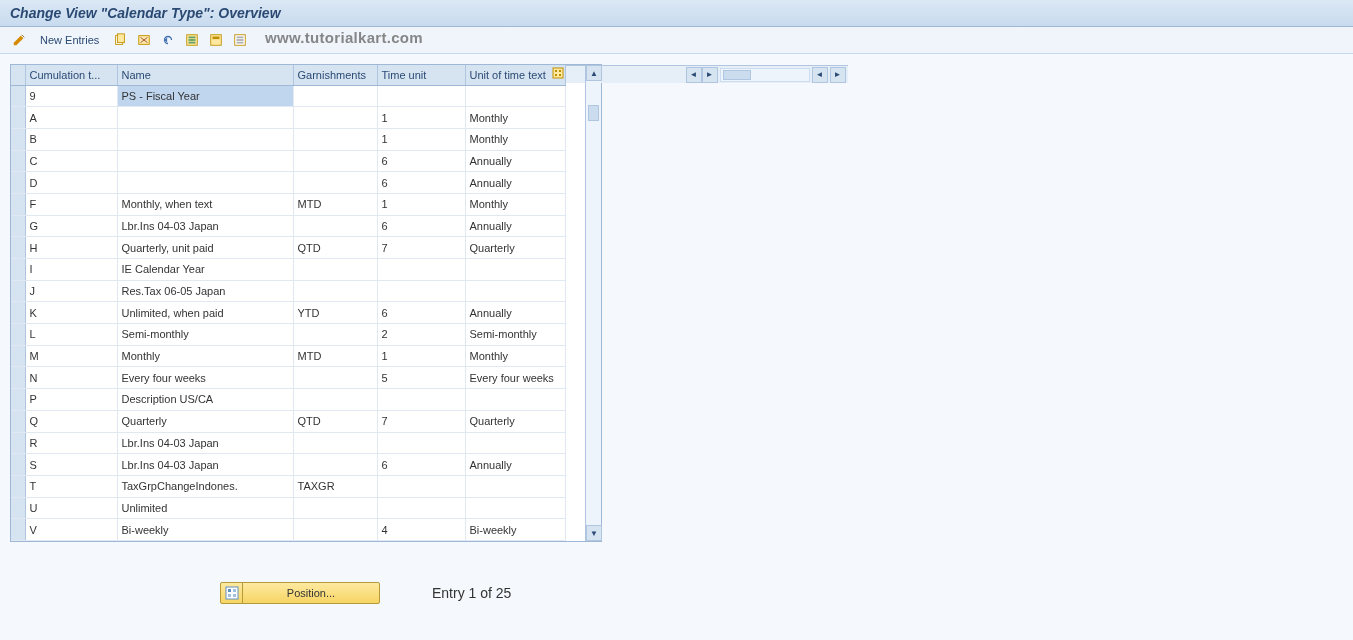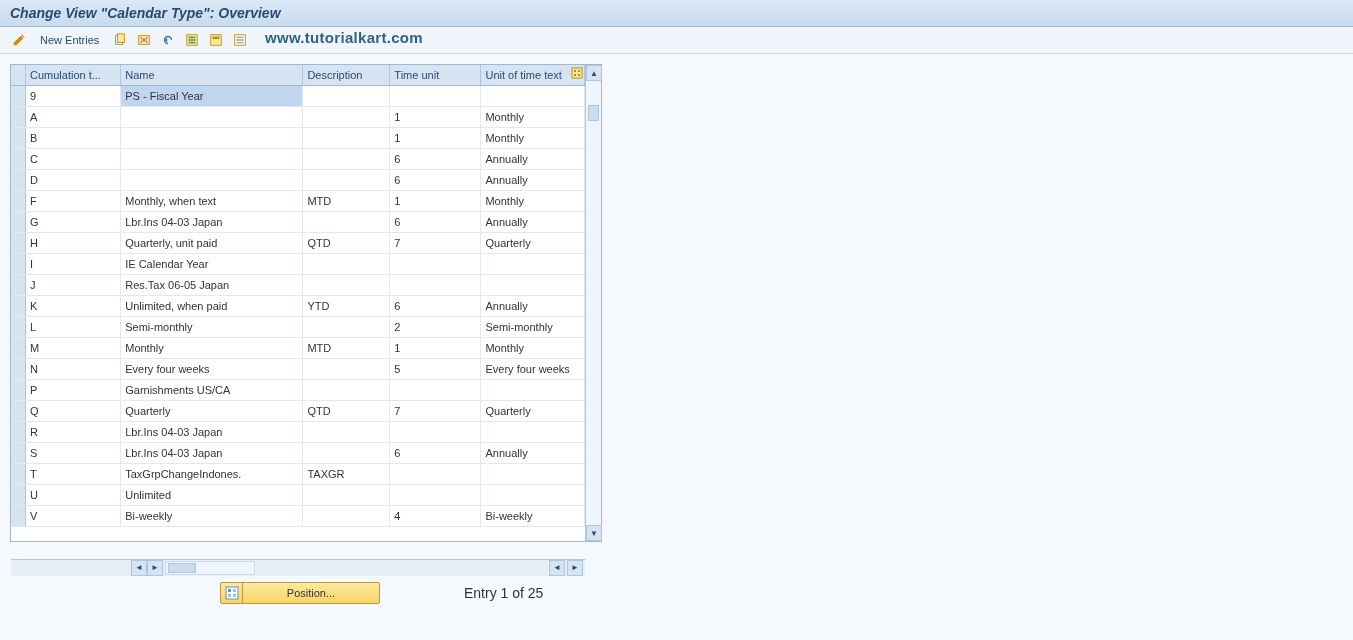--- a/index.html
+++ b/index.html
@@ -45,43 +45,41 @@
       color: #2b4a73;
       text-align: center;
     }
     .toolbar svg { width: 14px; height: 14px; }
     .watermark {
       position: absolute;
       left: 265px;
       top: 2px;
       font-size: 15px;
       font-weight: bold;
-      color: #0c4a6e;
+      color: #737373;
       opacity: 0.85;
       letter-spacing: 0.3px;
       pointer-events: none;
       font-family: Arial, sans-serif;
     }
     .content {
       padding: 10px;
     }
     .table-wrap {
       display: flex;
       border: 1px solid #9fb8d6;
       width: 592px;
       height: 478px;
       background: #fff;
       position: relative;
     }
     .table-area {
       flex: 1;
       display: flex;
-      flex-direction: column;
       min-width: 0;
-      gap: 32px;
     }
     thead th {
       background: #d6e4f2;
       border-right: 1px solid #b0c6e0;
       border-bottom: 1px solid #9fb8d6;
       text-align: left;
       padding: 3px 4px;
       font-weight: normal;
       color: #2b4a73;
       height: 20px;
@@ -158,21 +156,21 @@
     .hscroll .track .thumb {
       position: absolute; left: 2px; top: 1px; bottom: 1px; width: 28px;
       background: #cadcee; border: 1px solid #b0c6e0;
     }
     .hscroll .spacer-right { flex: 1; }
     .hscroll .corner-arrows { display: flex; gap: 2px; margin-right: 2px; }
     .bottom-bar {
       display: flex;
       align-items: center;
       margin-top: 40px;
-      gap: 84px;
+      gap: 52px;
       padding-left: 210px;
     }
     .pos-btn {
       display: flex;
       align-items: center;
       border: 1px solid #b59a3a;
       background: linear-gradient(to bottom, #fde9a0, #f7d564);
       height: 22px;
       width: 160px;
       cursor: pointer;
@@ -268,21 +266,21 @@
           <col class="col-c2">
           <col class="col-c3">
           <col class="col-c4">
           <col class="col-c5">
         </colgroup>
         <thead>
           <tr>
             <th class="row-handle"></th>
             <th>Cumulation t...</th>
             <th>Name</th>
-            <th>Description</th>
+            <th>Garnishments</th>
             <th>Time unit</th>
             <th style="position:relative;">
               <span>Unit of time text</span>
               <span style="position:absolute; right:1px; top:2px;">
                 <svg class="cfg-icon" viewBox="0 0 12 12">
                     <rect x="1" y="1" width="10" height="10" fill="#ffe9a0" stroke="#c09000"></rect>
                     <rect x="3" y="3" width="2" height="2" fill="#c09000"></rect>
                     <rect x="7" y="3" width="2" height="2" fill="#c09000"></rect>
                     <rect x="3" y="7" width="2" height="2" fill="#c09000"></rect>
                     <rect x="7" y="7" width="2" height="2" fill="#c09000"></rect>
@@ -400,21 +398,21 @@
               <td class="row-handle"></td>
               <td>N</td>
               <td>Every four weeks</td>
               <td></td>
               <td>5</td>
               <td>Every four weeks</td>
             </tr>
             <tr>
               <td class="row-handle"></td>
               <td>P</td>
-              <td>Garnishments US/CA</td>
+              <td>Description US/CA</td>
               <td></td>
               <td></td>
               <td></td>
             </tr>
             <tr>
               <td class="row-handle"></td>
               <td>Q</td>
               <td>Quarterly</td>
               <td>QTD</td>
               <td>7</td>

